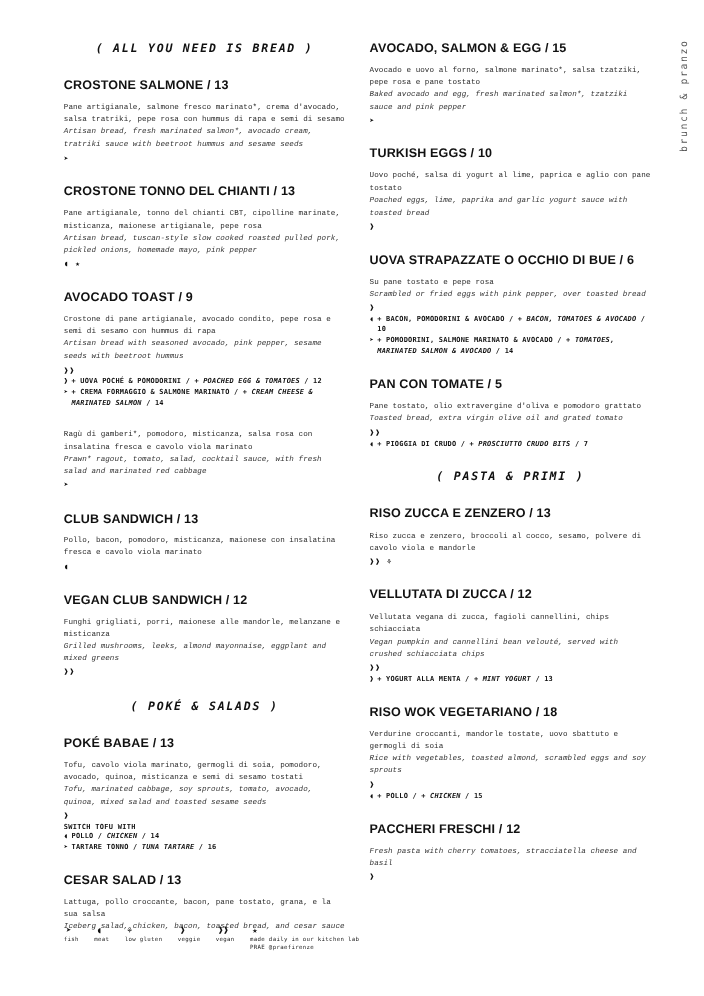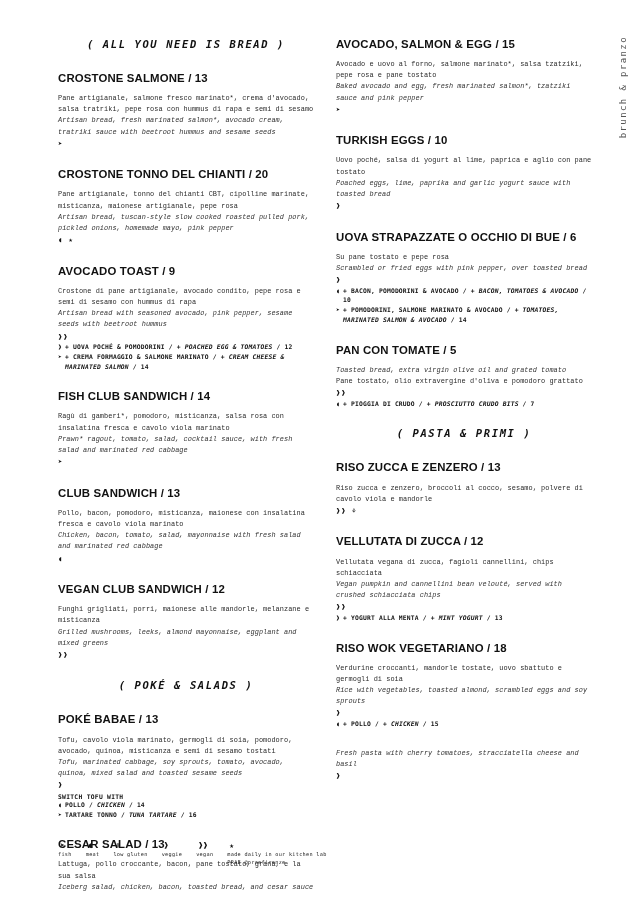--- a/index.html
+++ b/index.html
@@ -139,49 +139,47 @@
   <div class="columns">
     <div class="col left" id="col-left">
         <div class="section-head">( ALL YOU NEED IS BREAD )</div>
         <div class="dish">
           <h3 class="dish-title">CROSTONE SALMONE / 13</h3>
           <p class="desc it">Pane artigianale, salmone fresco marinato*, crema d'avocado, salsa tratriki, pepe rosa con hummus di rapa e semi di sesamo</p>
           <p class="desc en">Artisan bread, fresh marinated salmon*, avocado cream, tratriki sauce with beetroot hummus and sesame seeds</p>
           <div class="icons"><span class="ic">➤</span></div>
         </div>
         <div class="dish">
-          <h3 class="dish-title">CROSTONE TONNO DEL CHIANTI / 20</h3>
+          <h3 class="dish-title">CROSTONE TONNO DEL CHIANTI / 13</h3>
           <p class="desc it">Pane artigianale, tonno del chianti CBT, cipolline marinate, misticanza, maionese artigianale, pepe rosa</p>
           <p class="desc en">Artisan bread, tuscan-style slow cooked roasted pulled pork, pickled onions, homemade mayo, pink pepper</p>
           <div class="icons"><span class="ic">◖</span> <span class="ic">★</span></div>
         </div>
         <div class="dish">
           <h3 class="dish-title">AVOCADO TOAST / 9</h3>
           <p class="desc it">Crostone di pane artigianale, avocado condito, pepe rosa e semi di sesamo con hummus di rapa</p>
           <p class="desc en">Artisan bread with seasoned avocado, pink pepper, sesame seeds with beetroot hummus</p>
           <div class="icons"><span class="ic">❱❱</span></div>
           <div class="addon">
             <span class="ic">❱</span>
             <span class="a-txt"><span>+ UOVA POCHÉ &amp; POMODORINI</span> / <i>+ POACHED EGG &amp; TOMATOES</i> / <span>12</span></span>
           </div>
           <div class="addon">
             <span class="ic">➤</span>
             <span class="a-txt"><span>+ CREMA FORMAGGIO &amp; SALMONE MARINATO</span> / <i>+ CREAM CHEESE &amp; MARINATED SALMON</i> / <span>14</span></span>
           </div>
         </div>
         <div class="dish">
-          <h3 class="dish-title">FISH CLUB SANDWICH / 14</h3>
           <p class="desc it">Ragù di gamberi*, pomodoro, misticanza, salsa rosa con insalatina fresca e cavolo viola marinato</p>
           <p class="desc en">Prawn* ragout, tomato, salad, cocktail sauce, with fresh salad and marinated red cabbage</p>
           <div class="icons"><span class="ic">➤</span></div>
         </div>
         <div class="dish">
           <h3 class="dish-title">CLUB SANDWICH / 13</h3>
           <p class="desc it">Pollo, bacon, pomodoro, misticanza, maionese con insalatina fresca e cavolo viola marinato</p>
-          <p class="desc en">Chicken, bacon, tomato, salad, mayonnaise with fresh salad and marinated red cabbage</p>
           <div class="icons"><span class="ic">◖</span></div>
         </div>
         <div class="dish">
           <h3 class="dish-title">VEGAN CLUB SANDWICH / 12</h3>
           <p class="desc it">Funghi grigliati, porri, maionese alle mandorle, melanzane e misticanza</p>
           <p class="desc en">Grilled mushrooms, leeks, almond mayonnaise, eggplant and mixed greens</p>
           <div class="icons"><span class="ic">❱❱</span></div>
         </div>
         <div class="section-head mid">( POKÉ &amp; SALADS )</div>
         <div class="dish">
@@ -227,22 +225,22 @@
             <span class="ic">◖</span>
             <span class="a-txt"><span>+ BACON, POMODORINI &amp; AVOCADO</span> / <i>+ BACON, TOMATOES &amp; AVOCADO</i> / <span>10</span></span>
           </div>
           <div class="addon">
             <span class="ic">➤</span>
             <span class="a-txt"><span>+ POMODORINI, SALMONE MARINATO &amp; AVOCADO</span> / <i>+ TOMATOES, MARINATED SALMON &amp; AVOCADO</i> / <span>14</span></span>
           </div>
         </div>
         <div class="dish">
           <h3 class="dish-title">PAN CON TOMATE / 5</h3>
+          <p class="desc it">Pane tostato, olio extravergine d'oliva e pomodoro grattato</p>
           <p class="desc en">Toasted bread, extra virgin olive oil and grated tomato</p>
-          <p class="desc it">Pane tostato, olio extravergine d'oliva e pomodoro grattato</p>
           <div class="icons"><span class="ic">❱❱</span></div>
           <div class="addon">
             <span class="ic">◖</span>
             <span class="a-txt"><span>+ PIOGGIA DI CRUDO</span> / <i>+ PROSCIUTTO CRUDO BITS</i> / <span>7</span></span>
           </div>
         </div>
         <div class="section-head mid">( PASTA &amp; PRIMI )</div>
         <div class="dish">
           <h3 class="dish-title">RISO ZUCCA E ZENZERO / 13</h3>
           <p class="desc it">Riso zucca e zenzero, broccoli al cocco, sesamo, polvere di cavolo viola e mandorle</p>
@@ -262,20 +260,21 @@
           <h3 class="dish-title">RISO WOK VEGETARIANO / 18</h3>
           <p class="desc it">Verdurine croccanti, mandorle tostate, uovo sbattuto e germogli di soia</p>
           <p class="desc en">Rice with vegetables, toasted almond, scrambled eggs and soy sprouts</p>
           <div class="icons"><span class="ic">❱</span></div>
           <div class="addon">
             <span class="ic">◖</span>
             <span class="a-txt"><span>+ POLLO</span> / <i>+ CHICKEN</i> / <span>15</span></span>
           </div>
         </div>
         <div class="dish">
+          <h3 class="dish-title">PACCHERI FRESCHI / 12</h3>
           <p class="desc en">Fresh pasta with cherry tomatoes, stracciatella cheese and basil</p>
           <div class="icons"><span class="ic">❱</span></div>
         </div>
       </div>
   </div>
 </div>
 
 <div class="side-vert">brunch &amp; pranzo</div>
 
 <div class="legend" id="legend">

